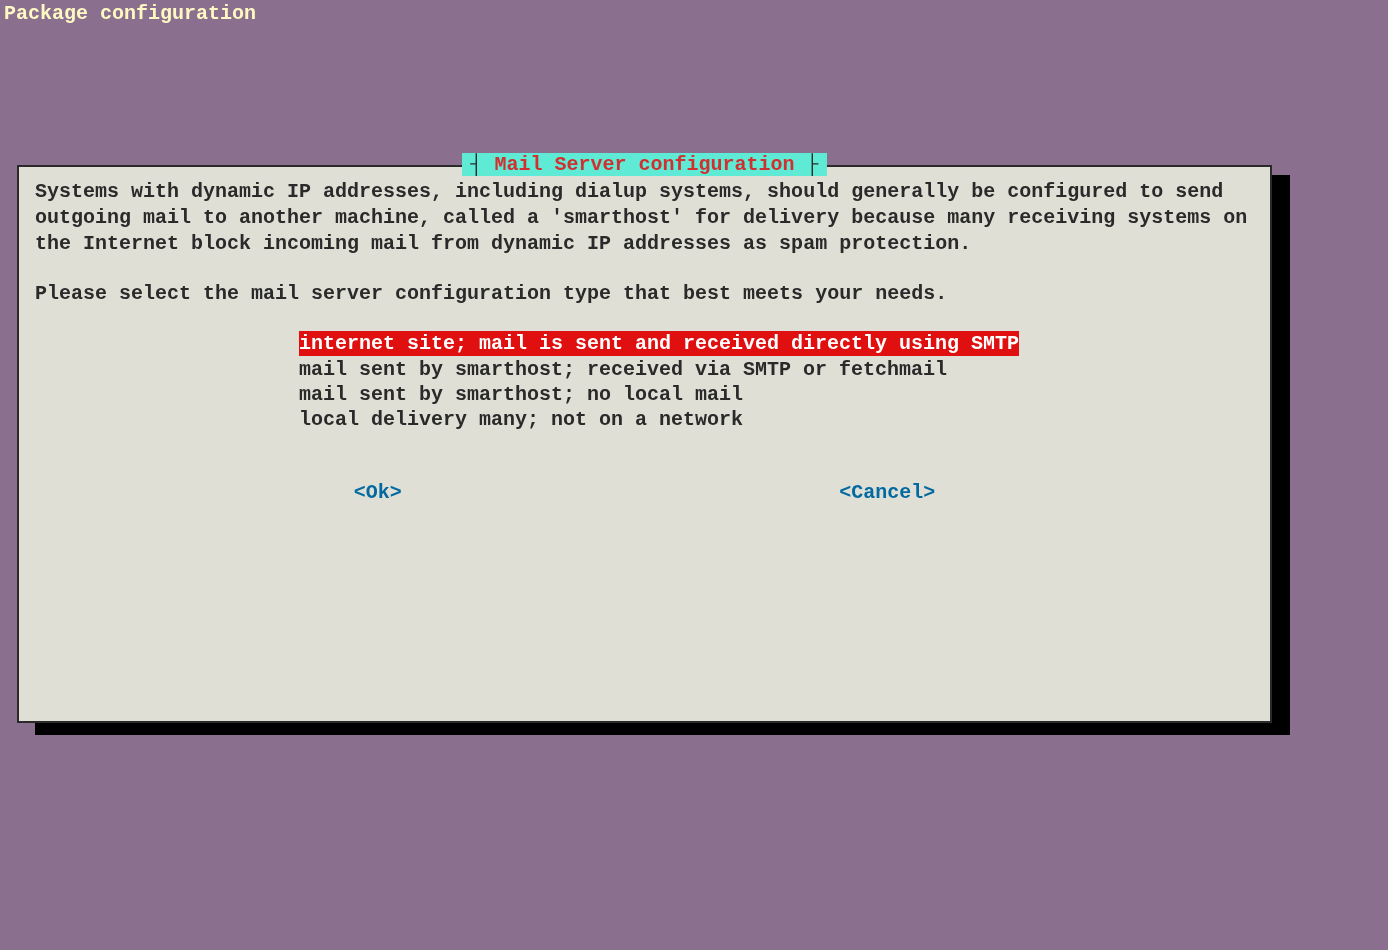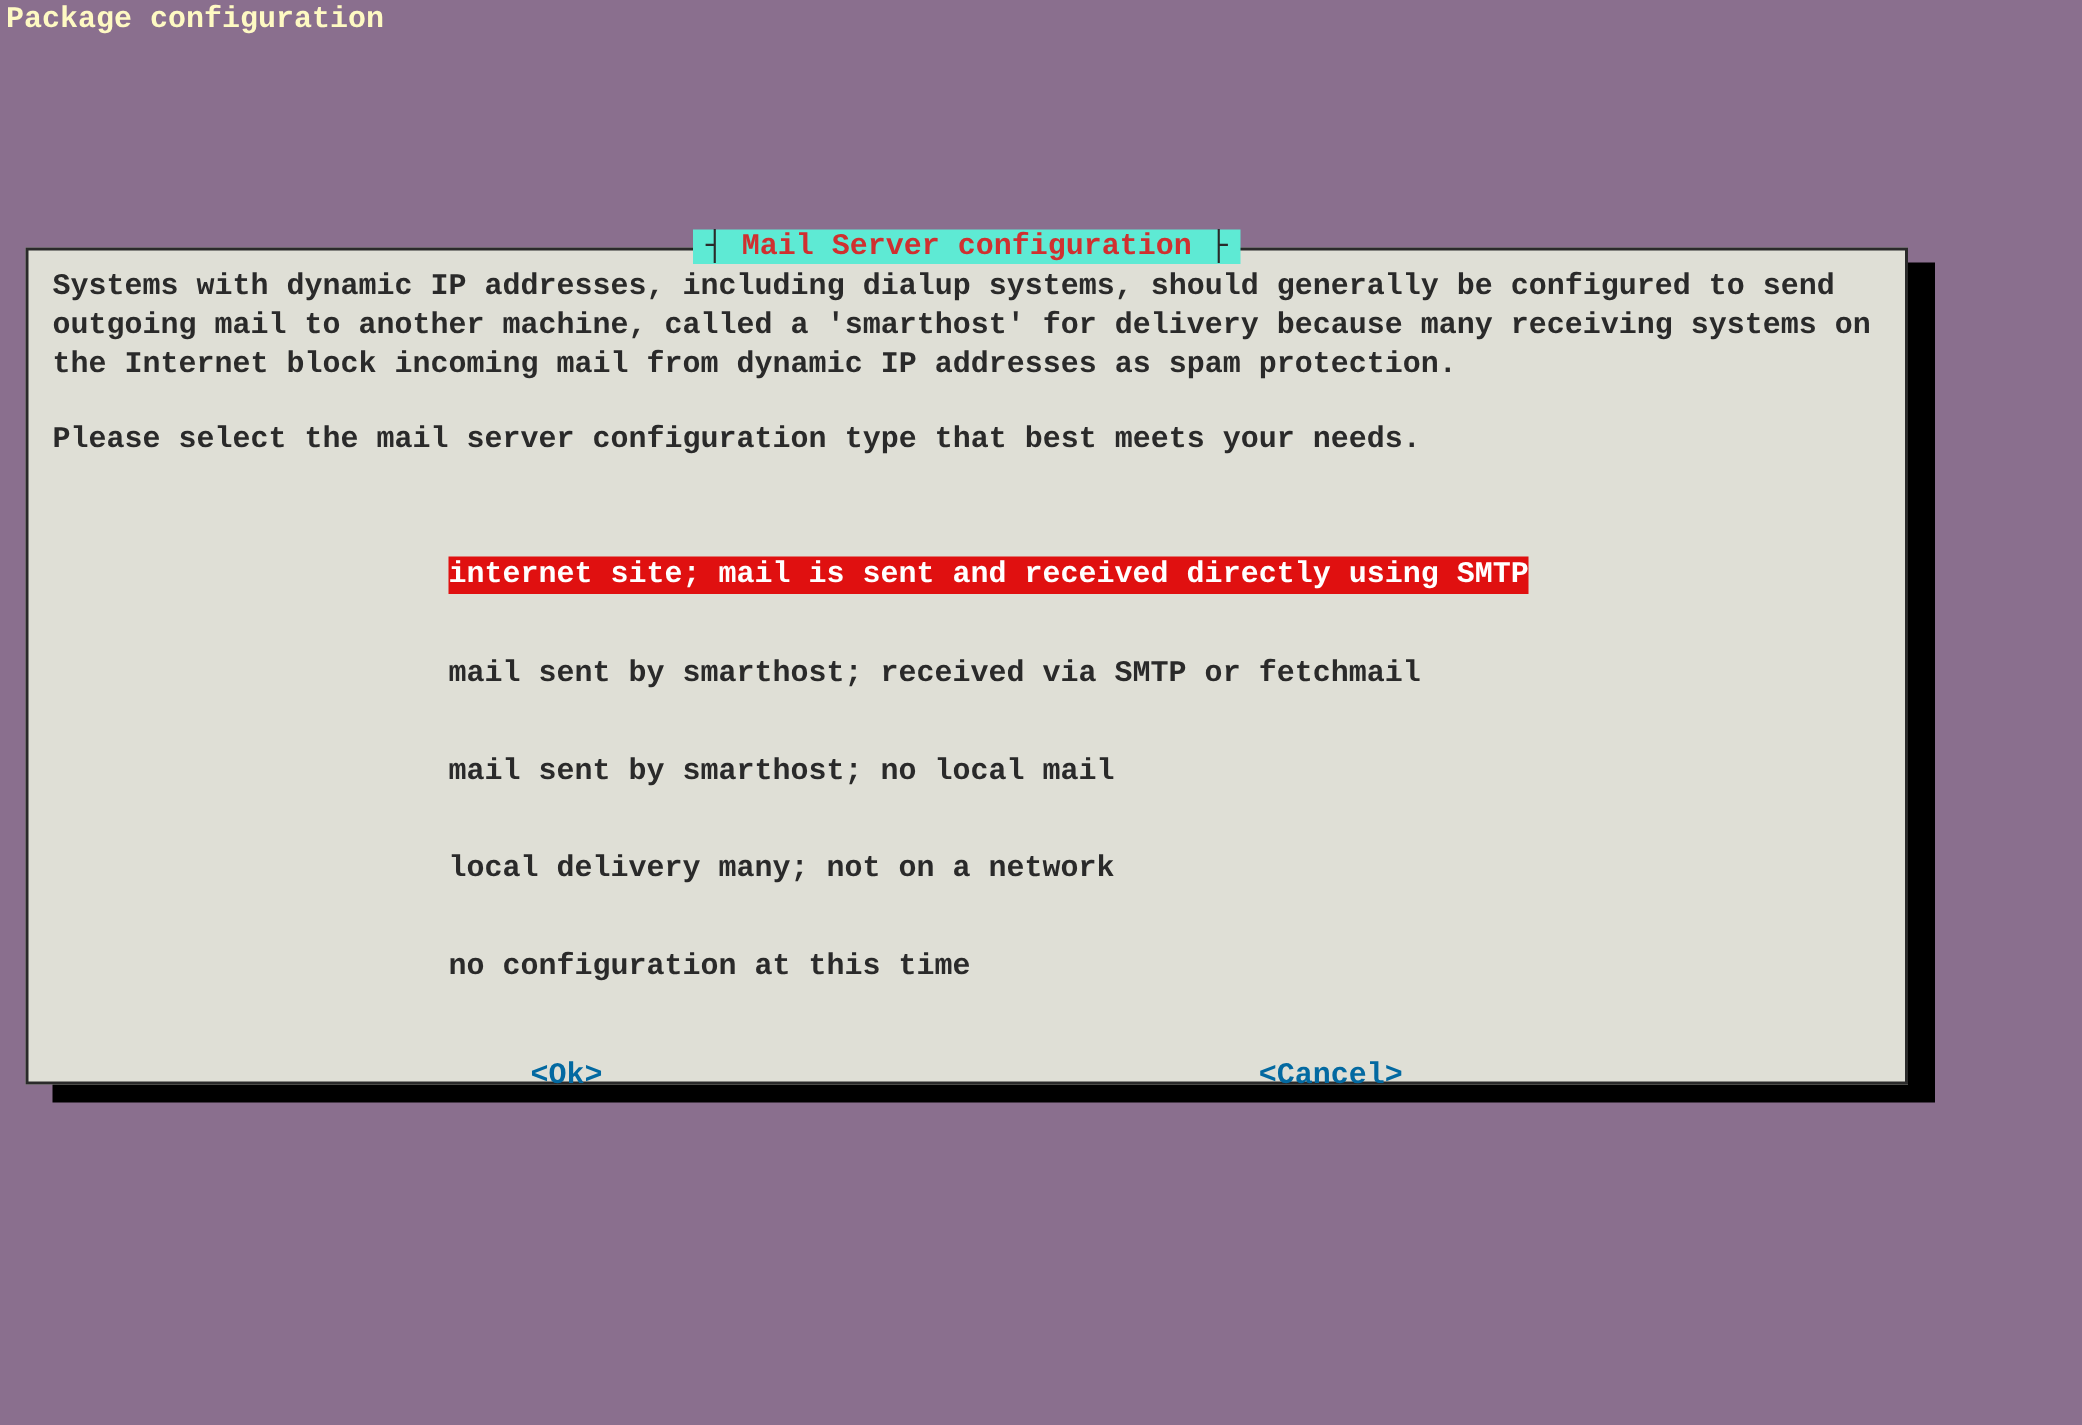--- a/index.html
+++ b/index.html
@@ -82,21 +82,20 @@
     .options-list {
       margin-left: 264px;
       margin-top: 24px;
       margin-bottom: 48px;
     }
     
     .option {
       display: block;
       line-height: 1.25;
       white-space: pre;
-      margin-top: 40px;
     }
     
     .option.selected {
       background-color: #e01010;
       color: #ffffff;
       display: inline-block;
     }
     
     .button-row {
       display: flex;
@@ -126,21 +125,20 @@
 
   <div class="dialog-content">
     <div class="para">Systems with dynamic IP addresses, including dialup systems, should generally be configured to send outgoing mail to another machine, called a 'smarthost' for delivery because many receiving systems on the Internet block incoming mail from dynamic IP addresses as spam protection.</div>
     <div class="para">Please select the mail server configuration type that best meets your needs.</div>
 
     <div class="options-list">
       <div><span class="option selected">internet site; mail is sent and received directly using SMTP</span></div>
       <span class="option">mail sent by smarthost; received via SMTP or fetchmail</span>
       <span class="option">mail sent by smarthost; no local mail</span>
       <span class="option">local delivery many; not on a network</span>
-      <span class="option">no configuration at this time</span>
     </div>
 
     <div class="button-row">
       <span class="dialog-button">&lt;Ok&gt;</span>
       <span class="dialog-button">&lt;Cancel&gt;</span>
     </div>
   </div>
 </div>
 
 </body></html>

